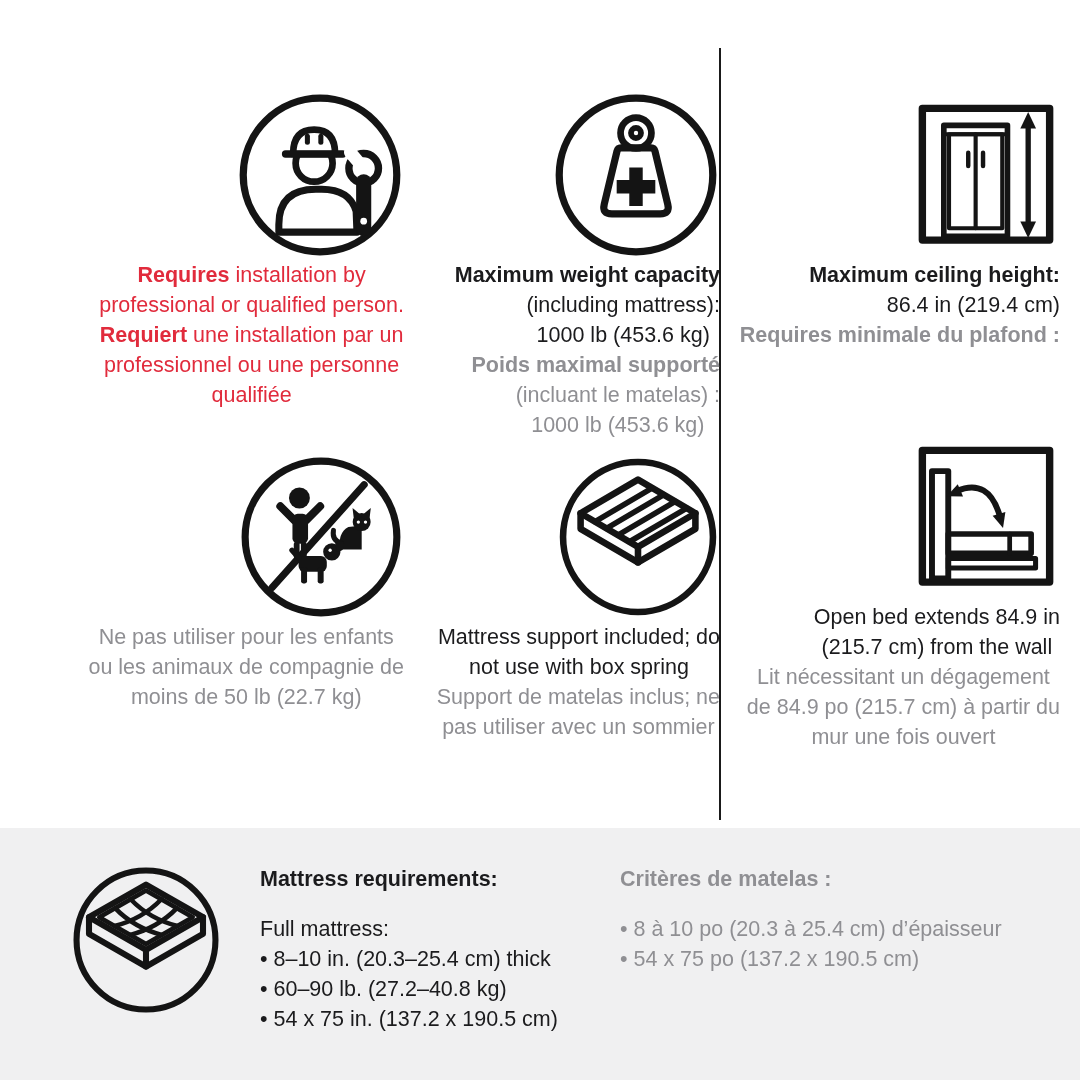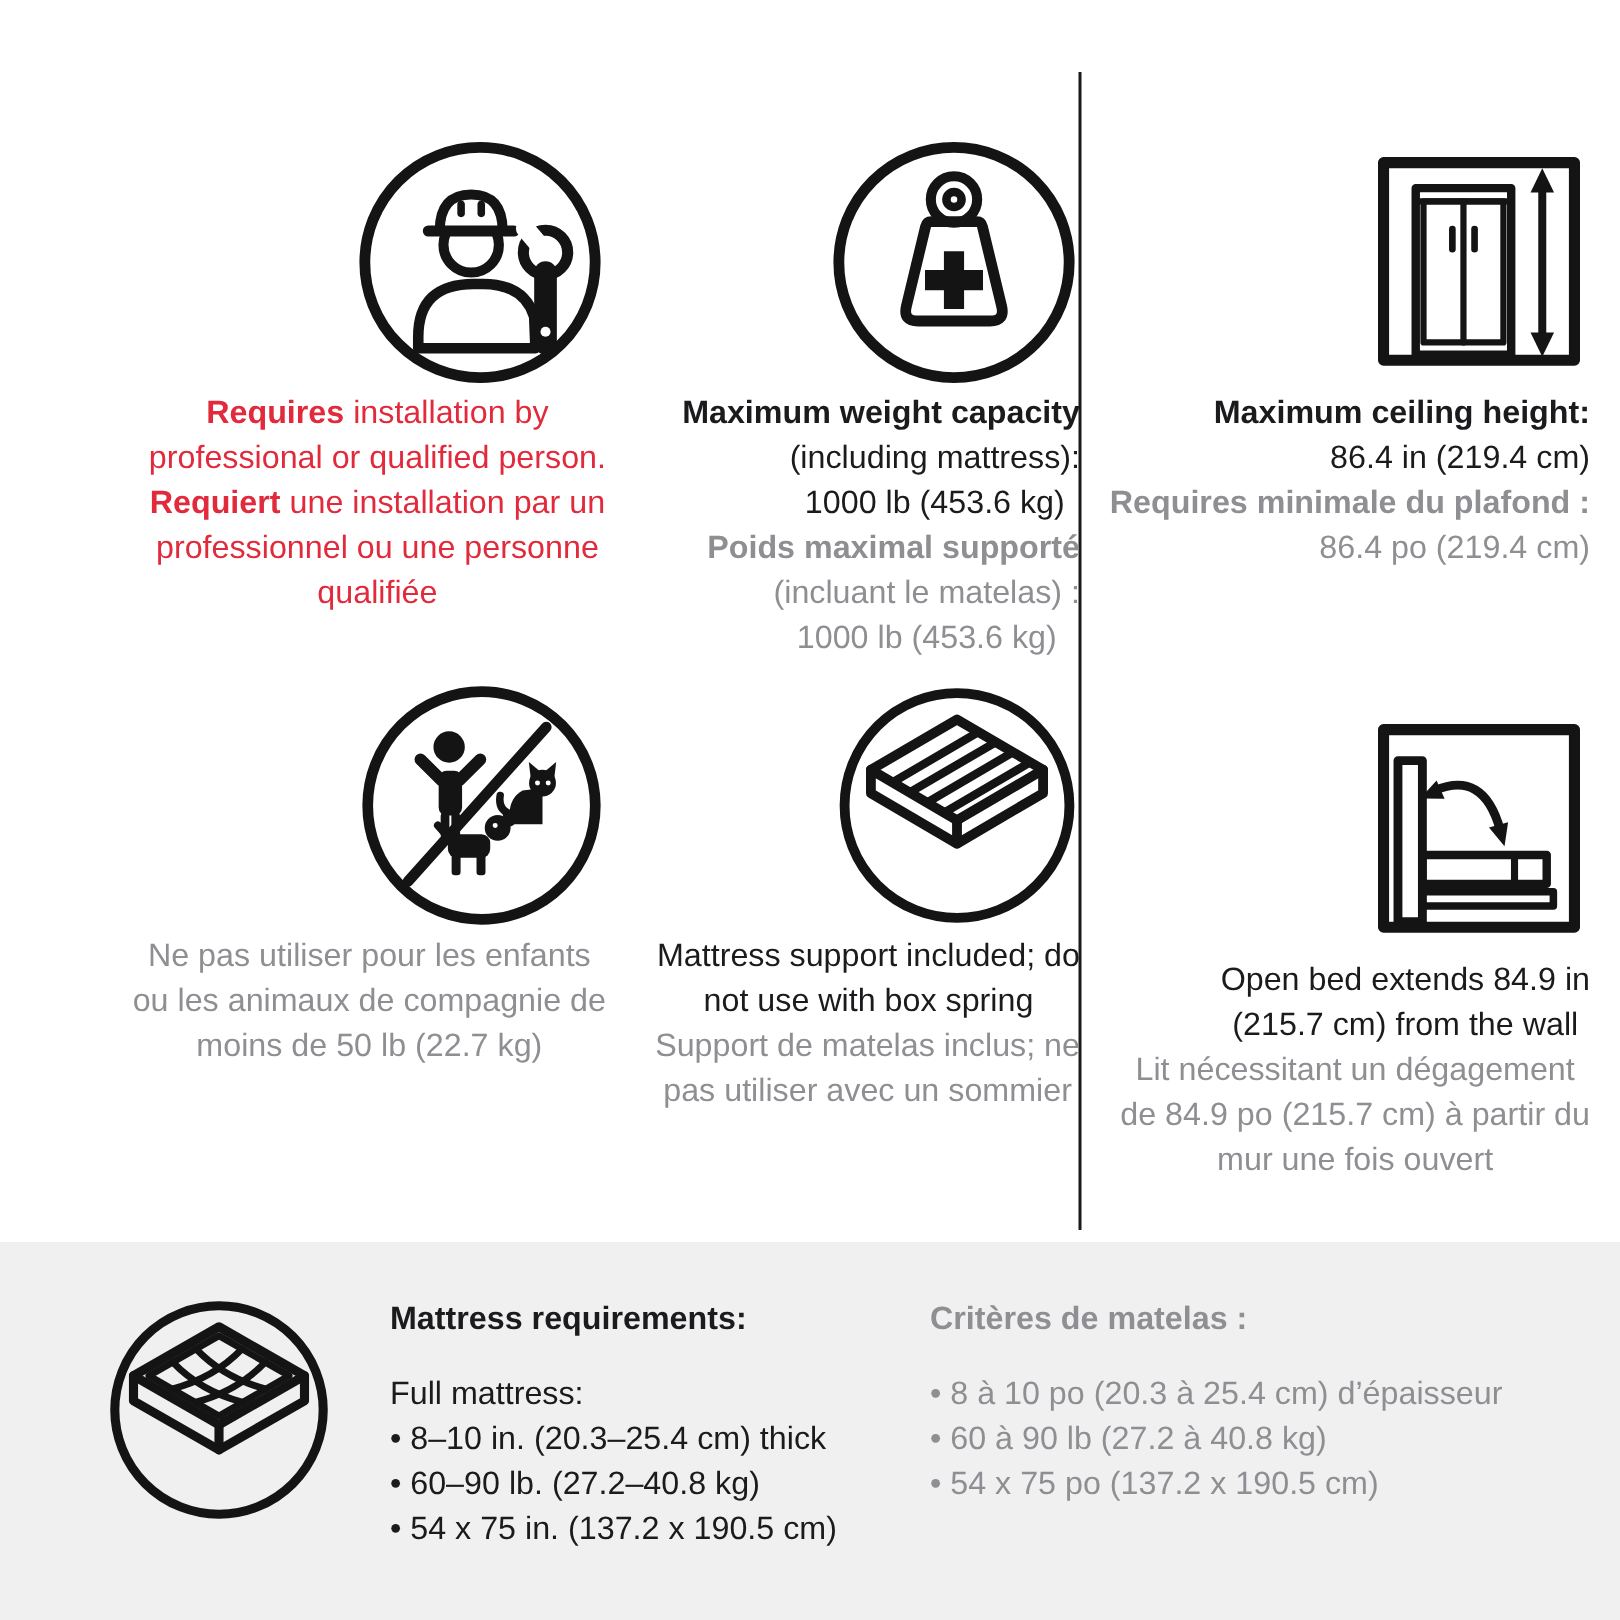--- a/index.html
+++ b/index.html
@@ -23,21 +23,21 @@
   .icon-box{height:170px;display:flex;align-items:center;justify-content:center;}
   .txt{white-space:pre-line;margin:0;}
   .b{font-weight:bold;}
   .red{color:var(--red);}
   .gray{color:var(--gray);}
   #cell-install{left:40px;top:90px;width:364px;}
   #cell-weight{left:400px;top:90px;width:320px;}
   #cell-ceiling{left:735px;top:90px;width:325px;}
   #cell-children{left:40px;top:452px;width:364px;}
   #cell-support{left:400px;top:452px;width:320px;}
-  #cell-openbed{left:735px;top:468px;width:325px;}
+  #cell-openbed{left:735px;top:432px;width:325px;}
   .band{position:absolute;left:0;top:828px;width:1080px;height:252px;background:var(--band);}
   .band-icon{position:absolute;left:70px;top:36px;}
   .band-col{position:absolute;top:36px;font-size:21.5px;line-height:30px;}
   #band-en{left:260px;}
   #band-fr{left:620px;color:var(--gray);}
   .band-header{font-weight:bold;margin-bottom:20px;}
   svg .st{fill:none;stroke:var(--ink);stroke-linecap:round;stroke-linejoin:round;}
   svg .sq{fill:none;stroke:var(--ink);stroke-linecap:butt;}
   svg .fl{fill:var(--ink);stroke:none;}
   svg .wh{fill:#ffffff;stroke:none;}
@@ -101,21 +101,20 @@
         <line class="st" stroke-width="3" x1="38" y1="35" x2="38" y2="44"></line>
         <line class="st" stroke-width="3" x1="48" y1="35" x2="48" y2="44"></line>
         <line class="st" stroke-width="3.6" x1="78.5" y1="16" x2="78.5" y2="84"></line>
         <polygon class="fl" points="78.5,7.5 73.2,18.5 83.8,18.5"></polygon>
         <polygon class="fl" points="78.5,92.5 73.2,81.5 83.8,81.5"></polygon>
       </svg>
     </div>
     <div class="txt b">Maximum ceiling height:</div>
     <div class="txt">86.4 in (219.4 cm)</div>
     <div class="txt b gray">Requires minimale du plafond :</div>
-    <div class="txt gray">86.4 po (219.4 cm)</div>
   </section>
 
   <section class="cell" id="cell-children">
     <div class="icon-box">
       <svg width="166" height="166" viewBox="0 0 100 100">
         <circle class="st" stroke-width="4.3" cx="50" cy="50" r="45.7"></circle>
         <line class="st" stroke-width="4.3" x1="76" y1="18.5" x2="20.5" y2="80.5"></line>
         <circle class="fl" cx="37" cy="26.5" r="6.3"></circle>
         <line class="st" stroke-width="4.8" x1="34" y1="40" x2="25.5" y2="31.5"></line>
         <line class="st" stroke-width="4.8" x1="41" y1="40" x2="49.5" y2="31.5"></line>
@@ -199,18 +198,17 @@
       <div class="band-header">Mattress requirements:</div>
       <div>Full mattress:</div>
       <div>• 8–10 in. (20.3–25.4 cm) thick</div>
       <div>• 60–90 lb. (27.2–40.8 kg)</div>
       <div>• 54 x 75 in. (137.2 x 190.5 cm)</div>
     </div>
 
     <div class="band-col" id="band-fr">
       <div class="band-header">Critères de matelas :</div>
       <div>• 8 à 10 po (20.3 à 25.4 cm) d’épaisseur</div>
-      <div>• 60 à 90 lb (27.2 à 40.8 kg)</div>
       <div>• 54 x 75 po (137.2 x 190.5 cm)</div>
     </div>
   </div>
 
 </div>
 
 </body></html>

